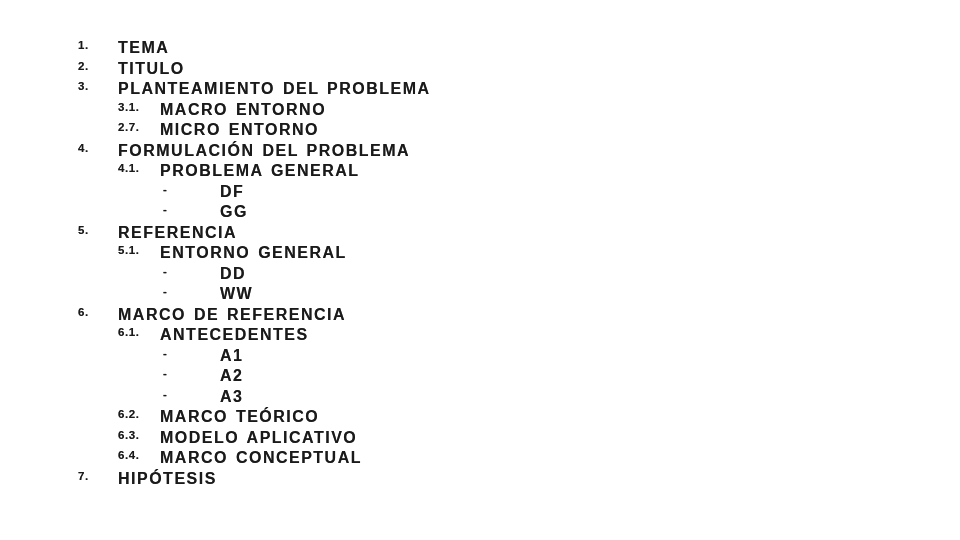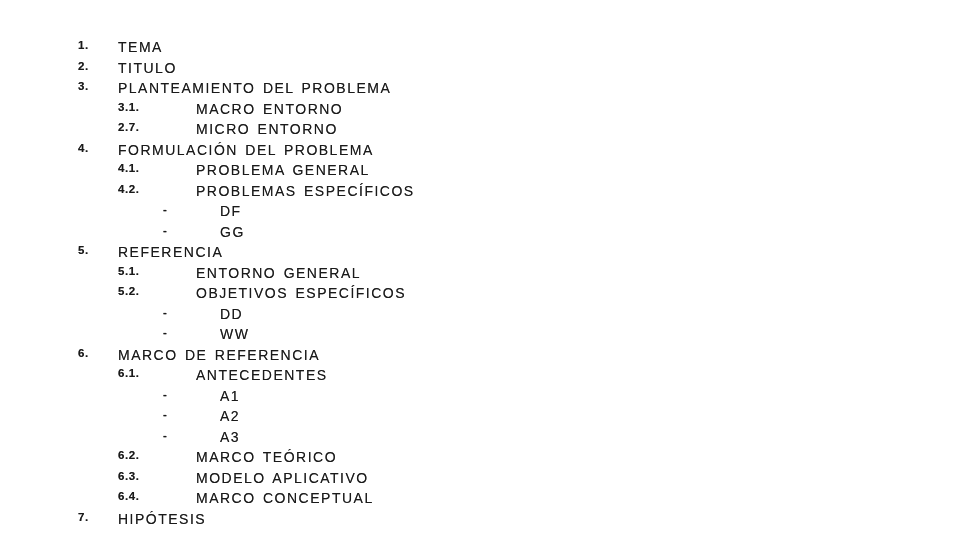--- a/index.html
+++ b/index.html
@@ -36,31 +36,31 @@
   .marker {
     flex: 0 0 auto;
     font-weight: bold;
     color: #1a1a1a;
     font-size: 11.5px;
     letter-spacing: 0.6px;
     white-space: pre;
   }
   .label {
     flex: 0 0 auto;
-    font-weight: normal;
+    font-weight: bold;
     color: #1a1a1a;
-    font-size: 14px;
+    font-size: 16px;
     letter-spacing: 1.5px;
     white-space: pre;
     word-spacing: 2px;
   }
   
   .lvl1 .marker { width: 40px; }
   
-  .lvl2 { padding-left: 40px; gap: 36px; }
+  .lvl2 { padding-left: 40px; }
   .lvl2 .marker { width: 42px; }
   
   .lvl3 { padding-left: 85px; }
   .lvl3 .marker { width: 57px; }
   .blur {
     
     text-shadow: 0 0 0.6px rgba(0,0,0,0.55);
   }
 </style>
 </head>
@@ -89,43 +89,35 @@
         <span class="label">MICRO ENTORNO</span>
       </div>
       <div class="row blur lvl1">
         <span class="marker">4.</span>
         <span class="label">FORMULACIÓN DEL PROBLEMA</span>
       </div>
       <div class="row blur lvl2">
         <span class="marker">4.1.</span>
         <span class="label">PROBLEMA GENERAL</span>
       </div>
-      <div class="row blur lvl2">
-        <span class="marker">4.2.</span>
-        <span class="label">PROBLEMAS ESPECÍFICOS</span>
-      </div>
       <div class="row blur lvl3">
         <span class="marker">-</span>
         <span class="label">DF</span>
       </div>
       <div class="row blur lvl3">
         <span class="marker">-</span>
         <span class="label">GG</span>
       </div>
       <div class="row blur lvl1">
         <span class="marker">5.</span>
         <span class="label">REFERENCIA</span>
       </div>
       <div class="row blur lvl2">
         <span class="marker">5.1.</span>
         <span class="label">ENTORNO GENERAL</span>
-      </div>
-      <div class="row blur lvl2">
-        <span class="marker">5.2.</span>
-        <span class="label">OBJETIVOS ESPECÍFICOS</span>
       </div>
       <div class="row blur lvl3">
         <span class="marker">-</span>
         <span class="label">DD</span>
       </div>
       <div class="row blur lvl3">
         <span class="marker">-</span>
         <span class="label">WW</span>
       </div>
       <div class="row blur lvl1">

